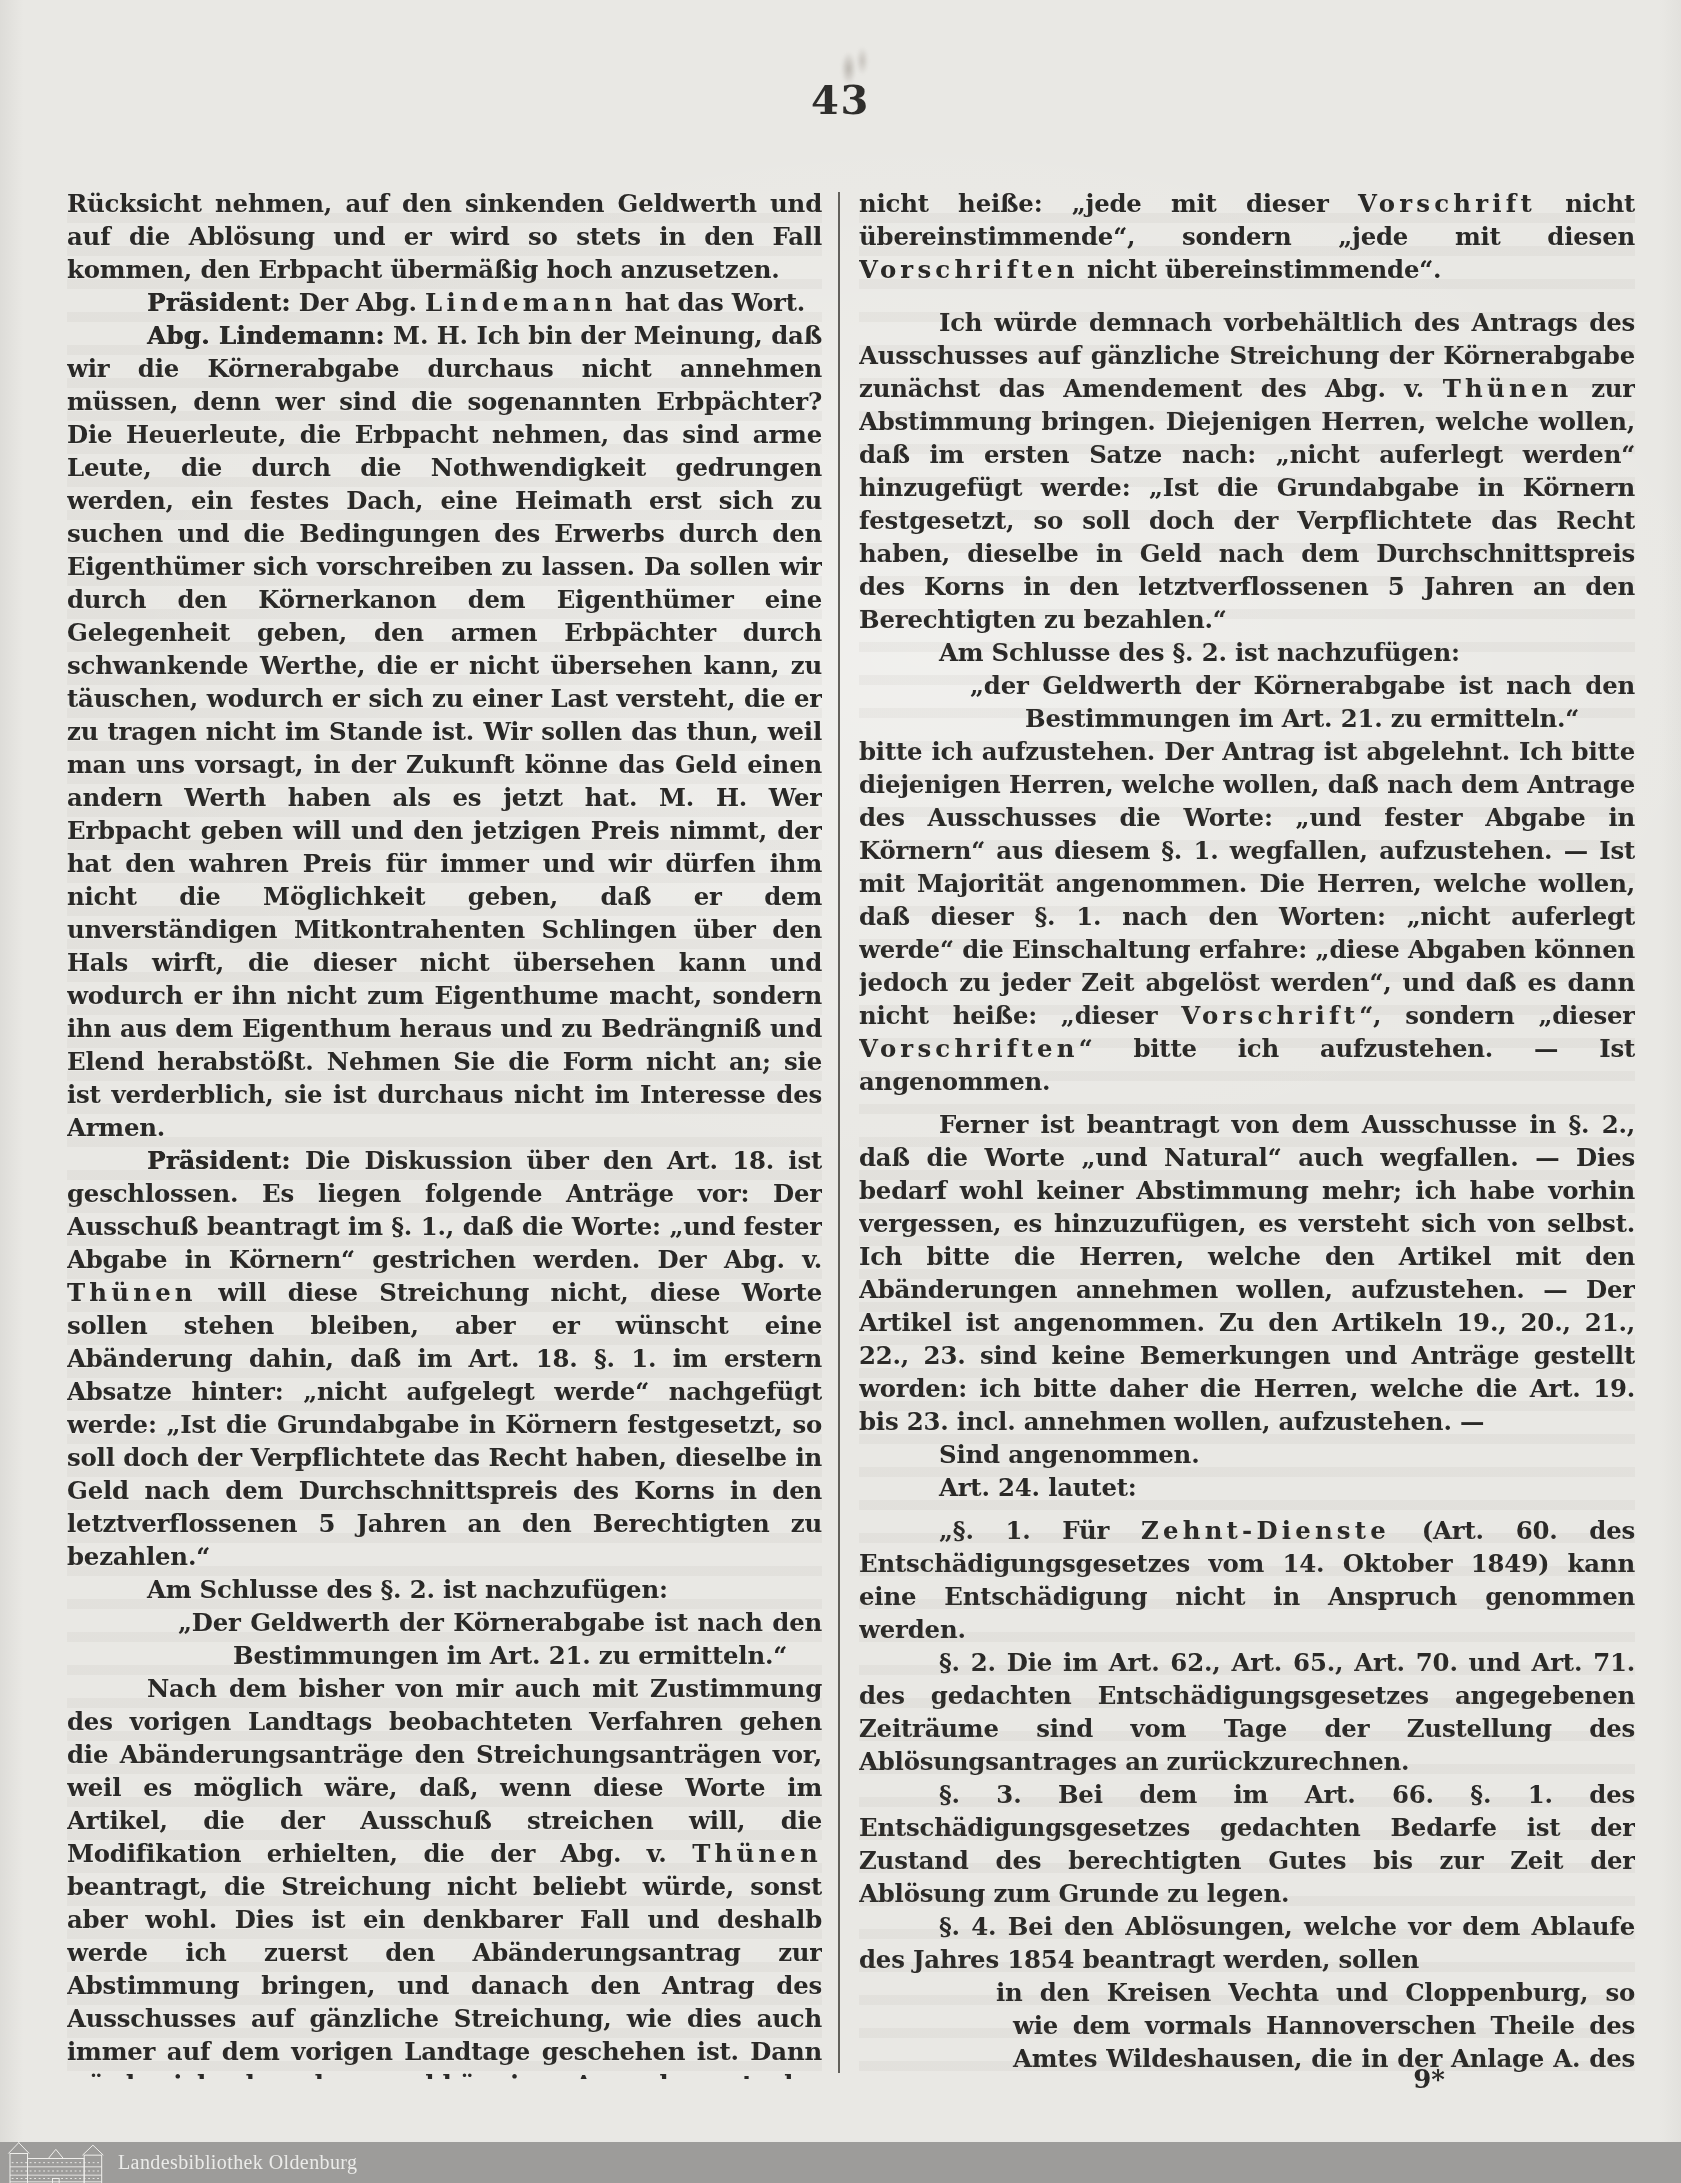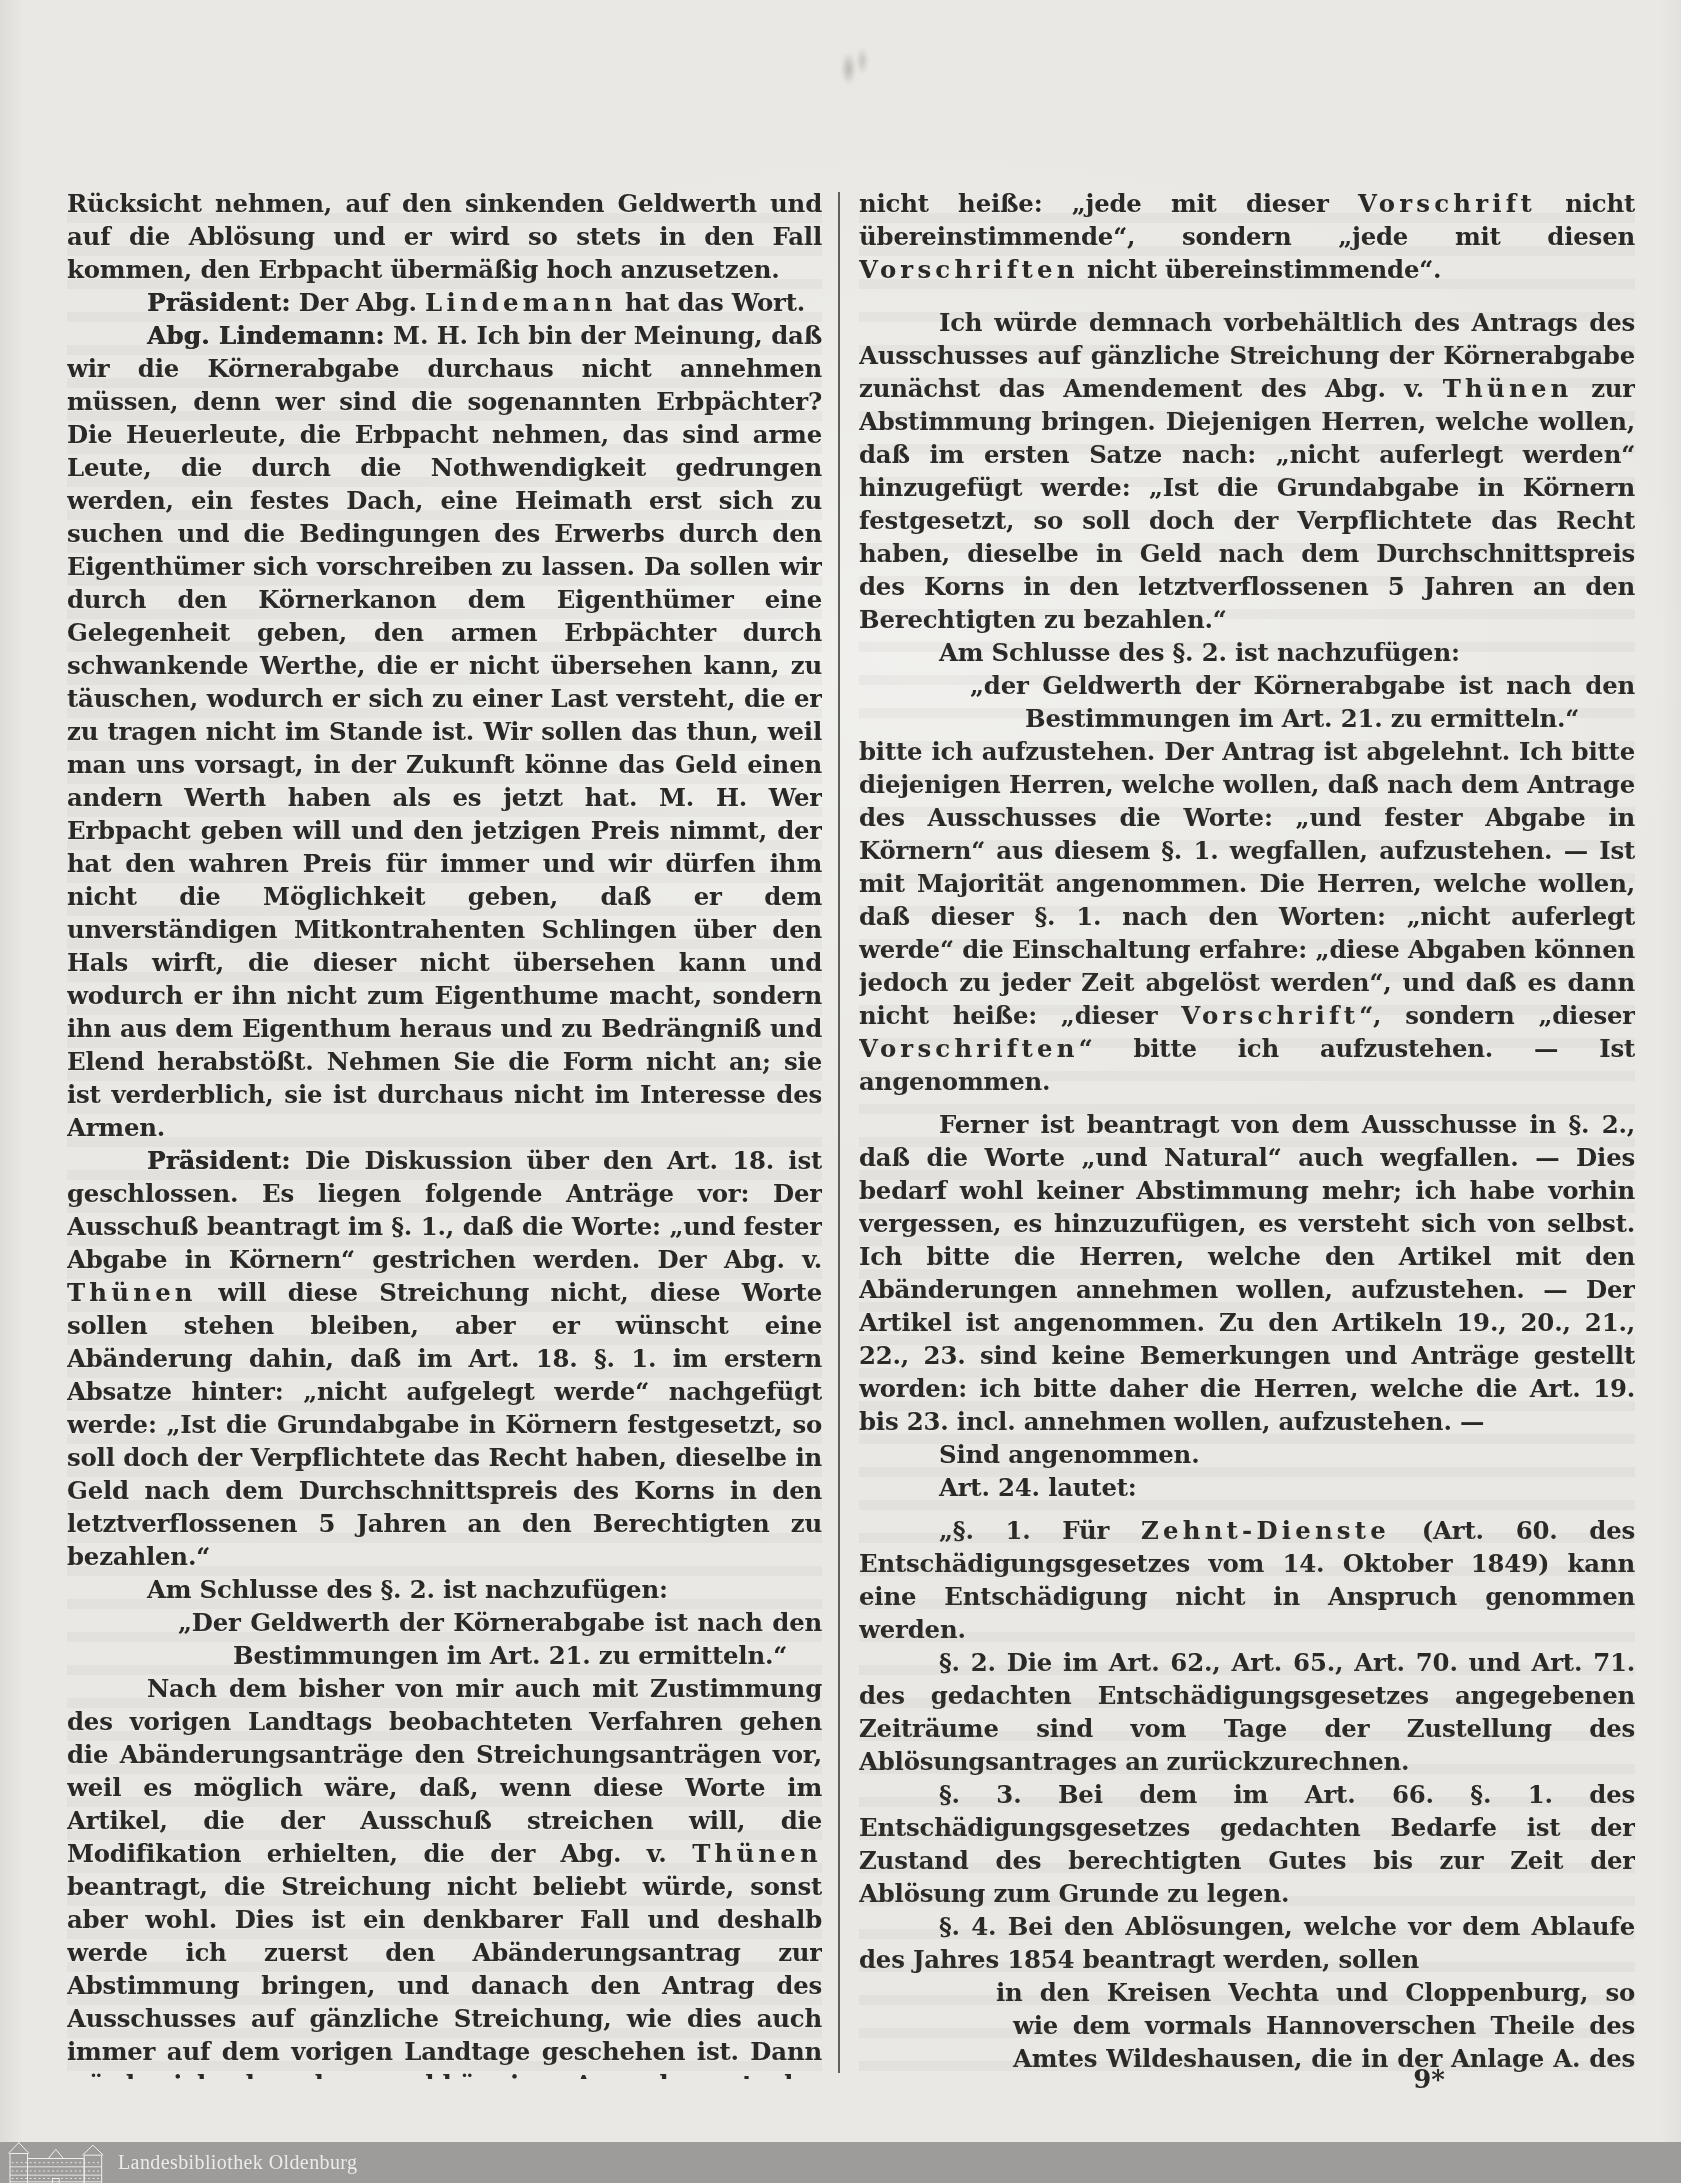--- a/index.html
+++ b/index.html
@@ -72,20 +72,21 @@
   }
   .wm-logo{position:absolute;left:6.7px;bottom:-2.5px;}
 </style>
 </head>
 <body>
 
 <div id="page">
 
   <div class="smudge"></div>
 
+  <div class="pagenum">43</div>
 
   <div class="divider"></div>
 
   <div id="col-left" class="col">
     <p class="para"><span>Rücksicht nehmen, auf den sinkenden Geldwerth und auf die Ablösung und er wird so stets in den Fall kommen, den Erbpacht übermäßig hoch anzusetzen.</span></p>
     <p class="para ind"><b class="lead">Präsident:</b><span> Der Abg. </span><span class="sp">Lindemann</span><span> hat das Wort.</span></p>
     <p class="para ind"><b class="lead">Abg. Lindemann:</b><span> M. H. Ich bin der Meinung, daß wir die Körnerabgabe durchaus nicht annehmen müssen, denn wer sind die sogenannten Erbpächter? Die Heuerleute, die Erbpacht nehmen, das sind arme Leute, die durch die Nothwendigkeit gedrungen werden, ein festes Dach, eine Heimath erst sich zu suchen und die Bedingungen des Erwerbs durch den Eigenthümer sich vorschreiben zu lassen. Da sollen wir durch den Körnerkanon dem Eigenthümer eine Gelegenheit geben, den armen Erbpächter durch schwankende Werthe, die er nicht übersehen kann, zu täuschen, wodurch er sich zu einer Last versteht, die er zu tragen nicht im Stande ist. Wir sollen das thun, weil man uns vorsagt, in der Zukunft könne das Geld einen andern Werth haben als es jetzt hat. M. H. Wer Erbpacht geben will und den jetzigen Preis nimmt, der hat den wahren Preis für immer und wir dürfen ihm nicht die Möglichkeit geben, daß er dem unverständigen Mitkontrahenten Schlingen über den Hals wirft, die dieser nicht übersehen kann und wodurch er ihn nicht zum Eigenthume macht, sondern ihn aus dem Eigenthum heraus und zu Bedrängniß und Elend herabstößt. Nehmen Sie die Form nicht an; sie ist verderblich, sie ist durchaus nicht im Interesse des Armen.</span></p>
     <p class="para ind"><b class="lead">Präsident:</b><span> Die Diskussion über den Art. 18. ist geschlossen. Es liegen folgende Anträge vor: Der Ausschuß beantragt im §. 1., daß die Worte: „und fester Abgabe in Körnern“ gestrichen werden. Der Abg. v. </span><span class="sp">Thünen</span><span> will diese Streichung nicht, diese Worte sollen stehen bleiben, aber er wünscht eine Abänderung dahin, daß im Art. 18. §. 1. im erstern Absatze hinter: „nicht aufgelegt werde“ nachgefügt werde: „Ist die Grundabgabe in Körnern festgesetzt, so soll doch der Verpflichtete das Recht haben, dieselbe in Geld nach dem Durchschnittspreis des Korns in den letztverflossenen 5 Jahren an den Berechtigten zu bezahlen.“</span></p>
     <p class="para ind"><span>Am Schlusse des §. 2. ist nachzufügen:</span></p>
     <p class="para quote"><span>„Der Geldwerth der Körnerabgabe ist nach den Bestimmungen im Art. 21. zu ermitteln.“</span></p>

